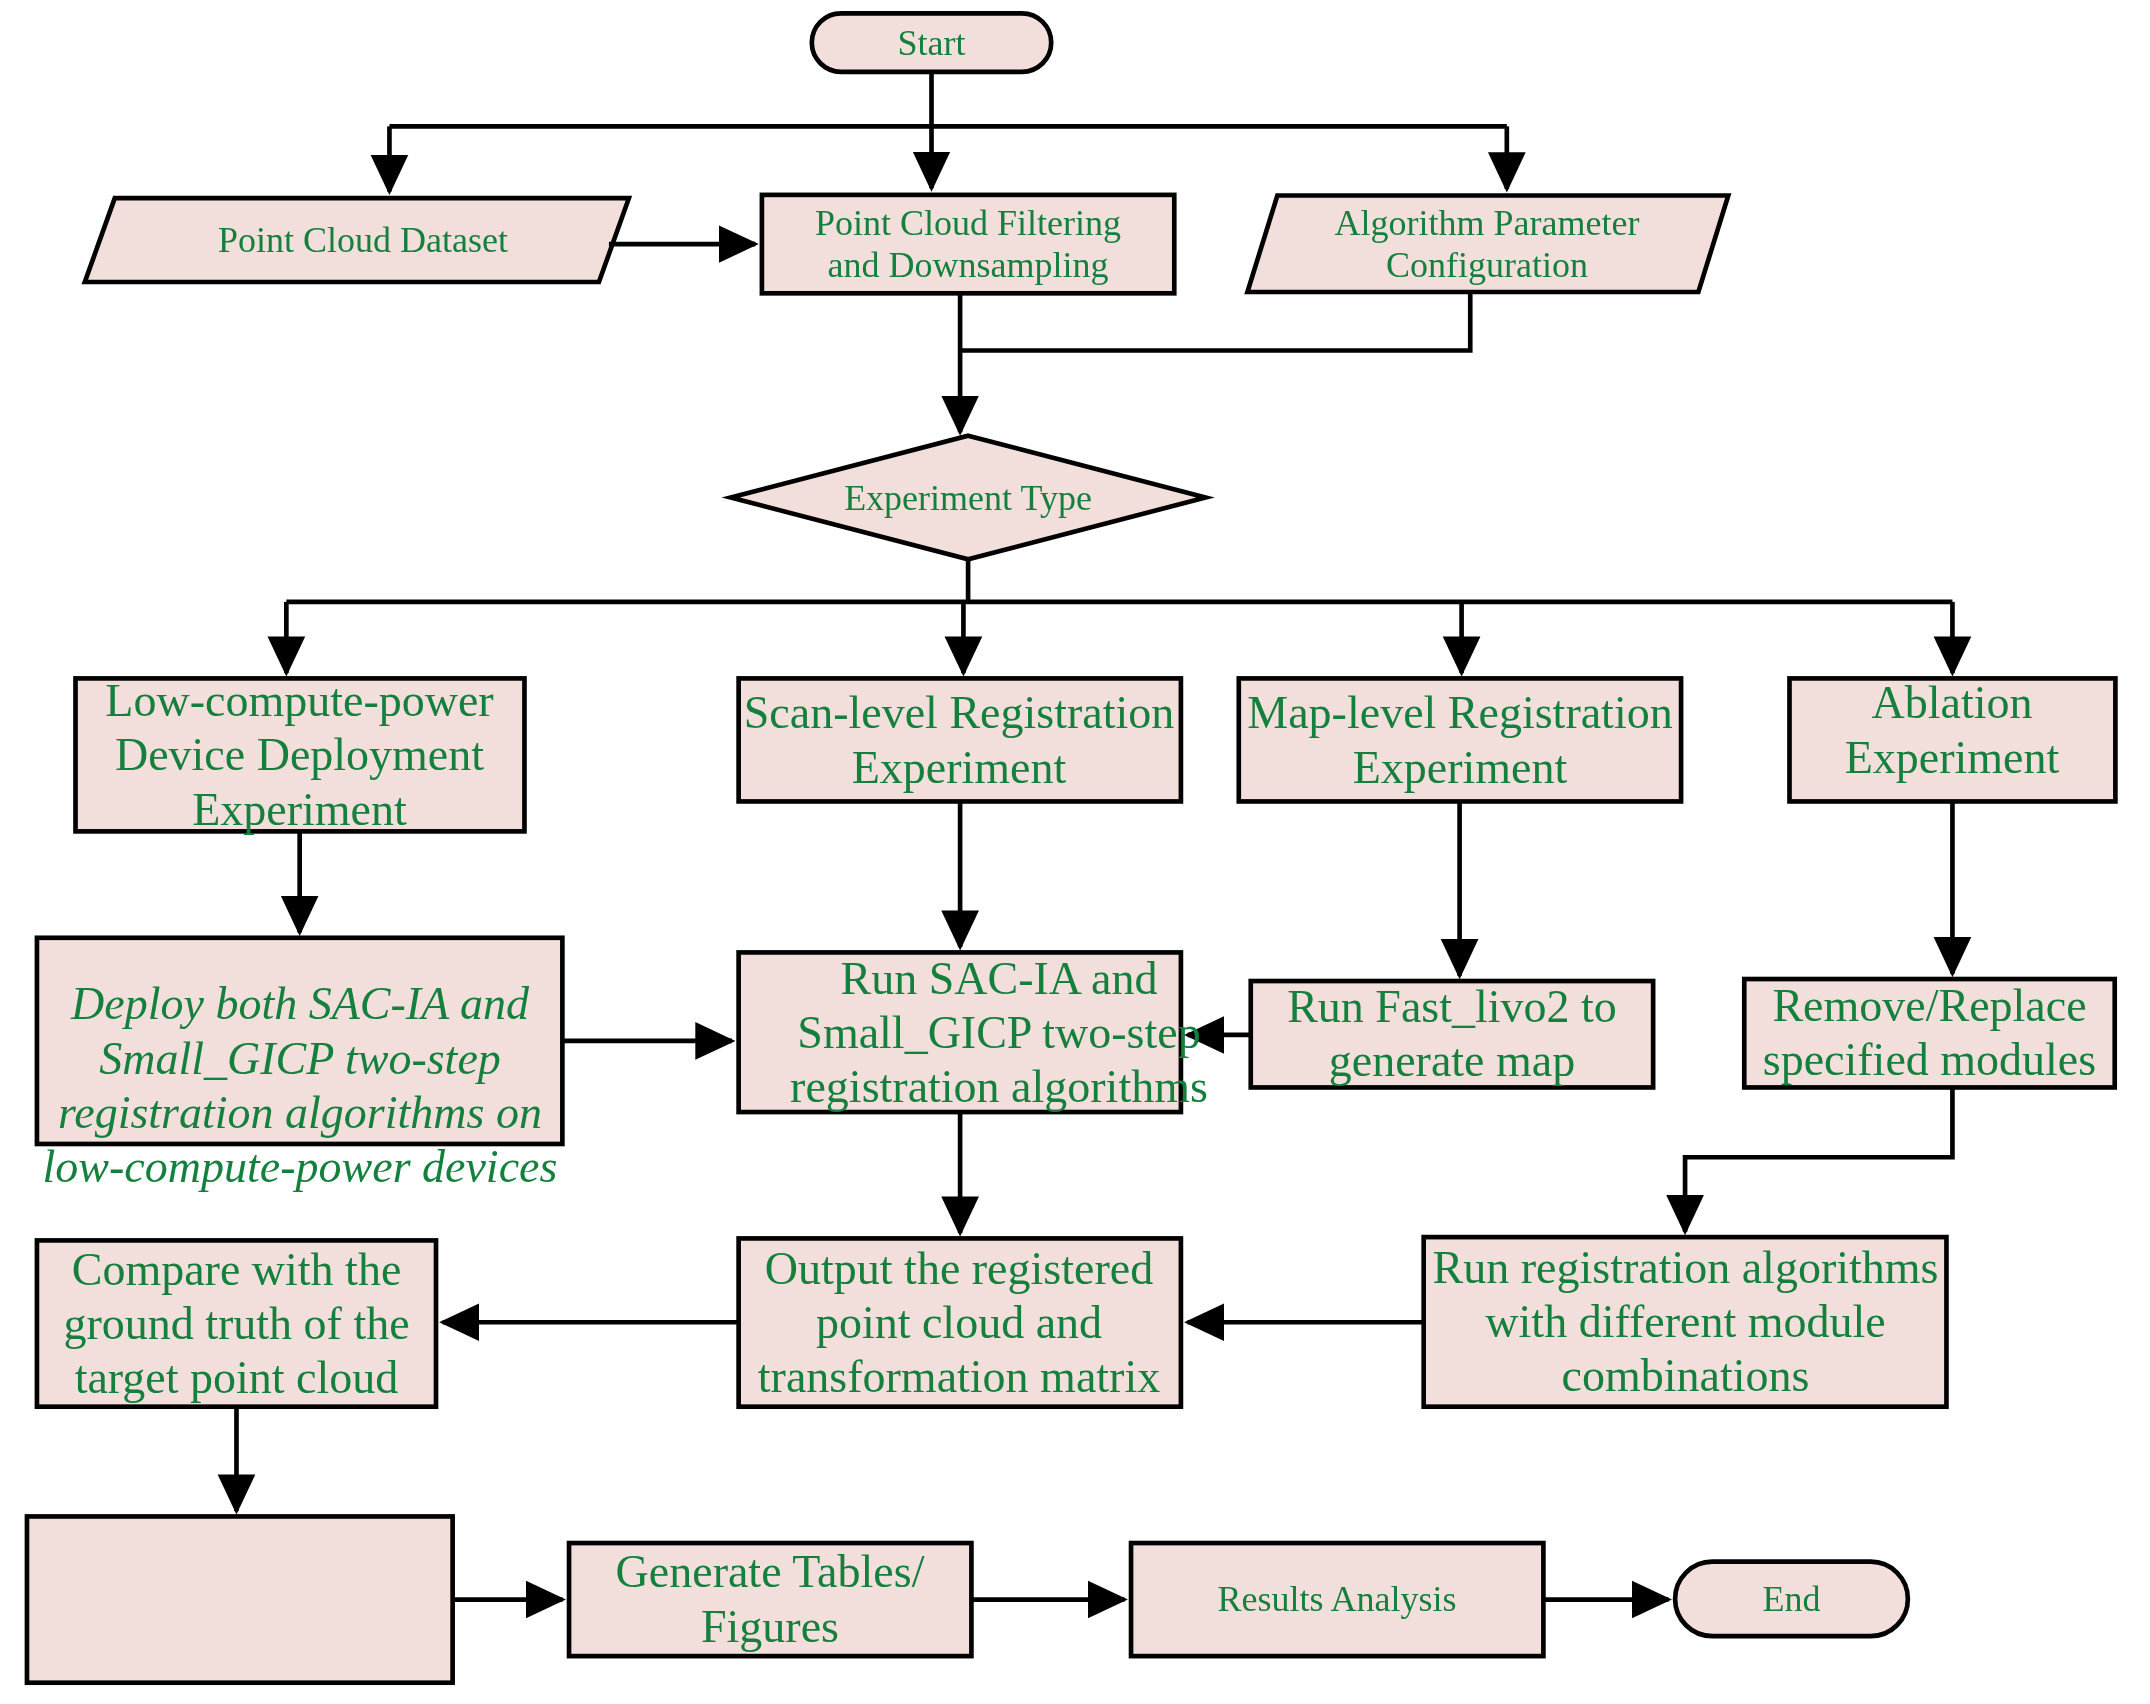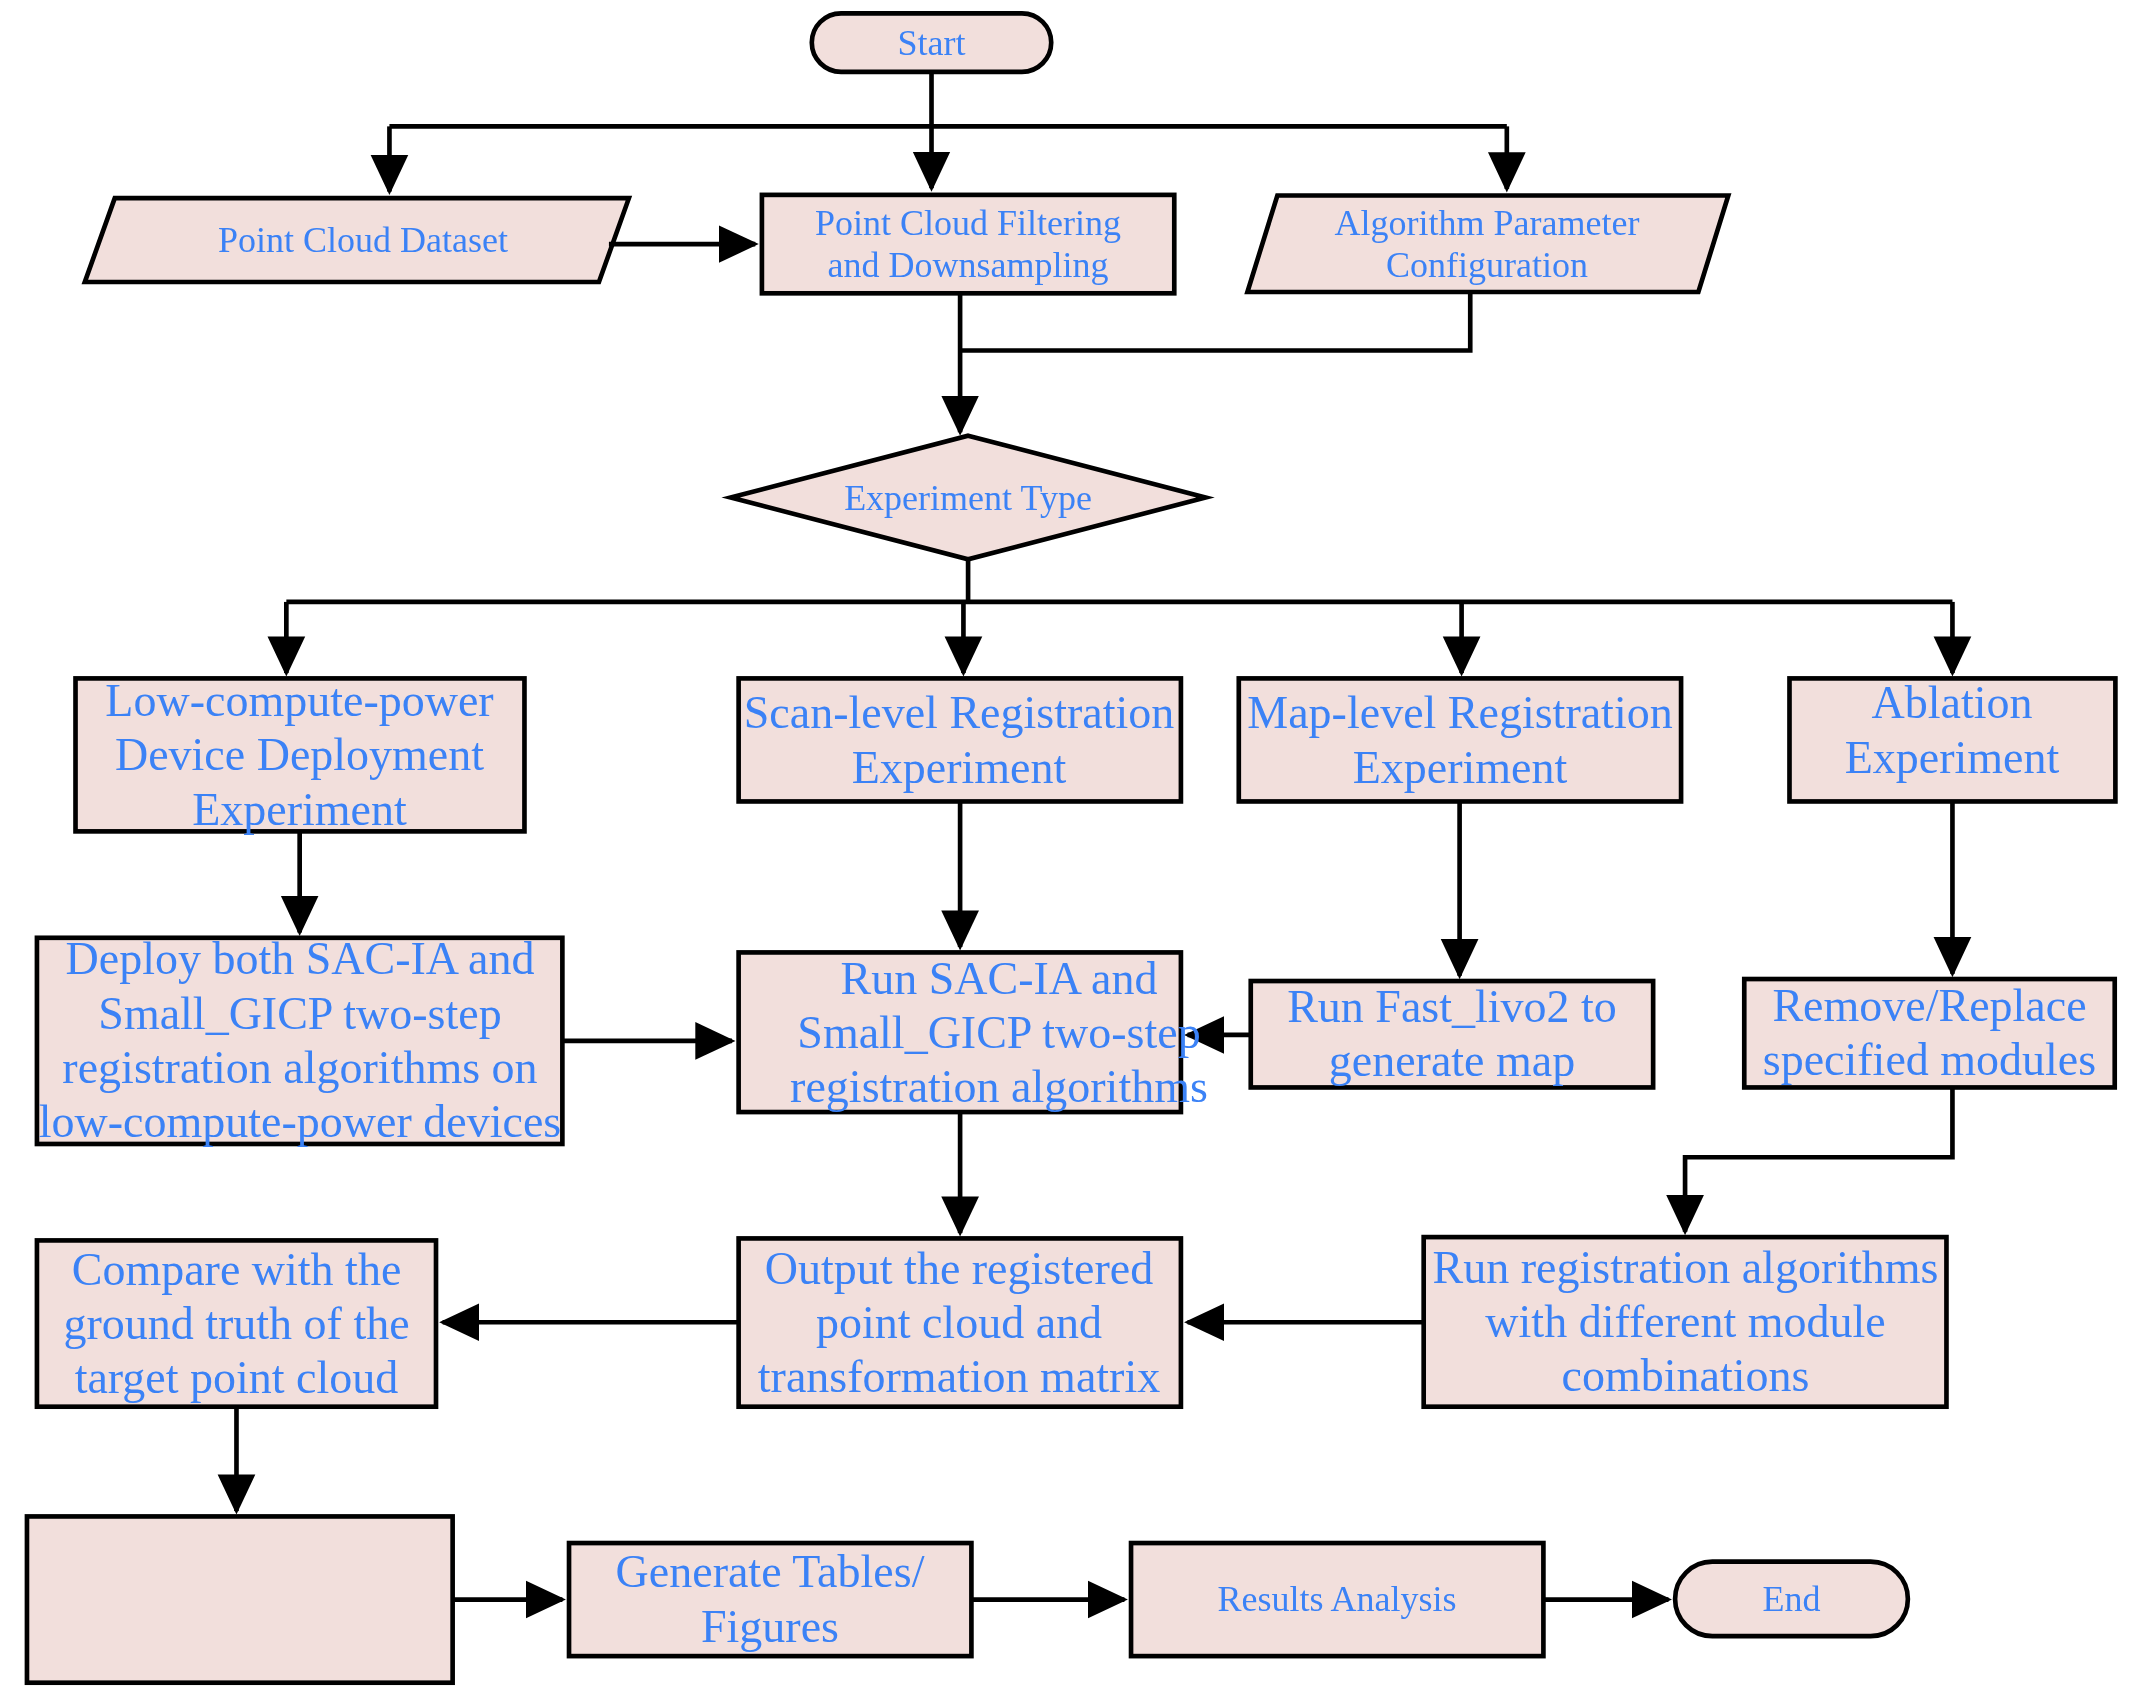--- a/index.html
+++ b/index.html
@@ -4,21 +4,21 @@
 <style>
   html,body{margin:0;padding:0;background:#ffffff;}
   body{font-family:"Liberation Serif", serif;}
   #stage{position:relative;width:2151px;height:1704px;background:#fff;overflow:hidden;}
   svg#flow{position:absolute;left:0;top:0;width:2151px;height:1704px;}
   .node-label{
     position:absolute;
     display:flex;align-items:center;justify-content:center;
     text-align:center;
     font-family:"Liberation Serif", serif;
-    color:#3b82f6;
+    color:#15803d;
     line-height:1.18;
     white-space:pre-line;
     pointer-events:none;
   }
   .fs-lg{font-size:36px;}
   .fs-md{font-size:46px;}
 </style>
 </head>
 <body>
 
@@ -128,21 +128,21 @@
 
   <div class="node-label fs-md" style="left:738px;top:679px;width:442px;height:123px;">Scan-level Registration
 Experiment</div>
 
   <div class="node-label fs-md" style="left:1239px;top:679px;width:442px;height:123px;">Map-level Registration
 Experiment</div>
 
   <div class="node-label fs-md" style="left:1789px;top:669px;width:326px;height:123px;">Ablation
 Experiment</div>
 
-  <div class="node-label fs-md" style="left:37px;top:938px;width:526px;height:206px;">Deploy both SAC-IA and
+  <div class="node-label fs-md" style="left:37px;top:983px;width:526px;height:206px;font-style:italic;">Deploy both SAC-IA and
 Small_GICP two-step
 registration algorithms on
 low-compute-power devices</div>
 
   <div class="node-label fs-md" style="left:738px;top:953px;width:442px;height:160px;margin-left:40px;">Run SAC-IA and
 Small_GICP two-step
 registration algorithms</div>
 
   <div class="node-label fs-md" style="left:1251px;top:981px;width:402px;height:106px;">Run Fast_livo2 to
 generate map</div>

